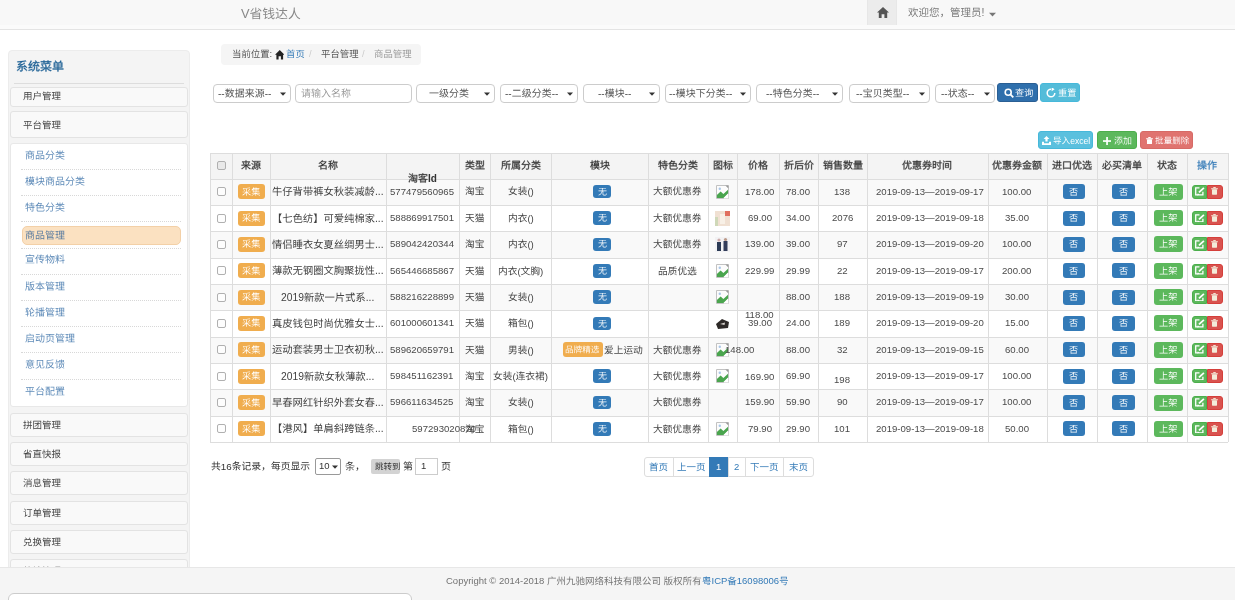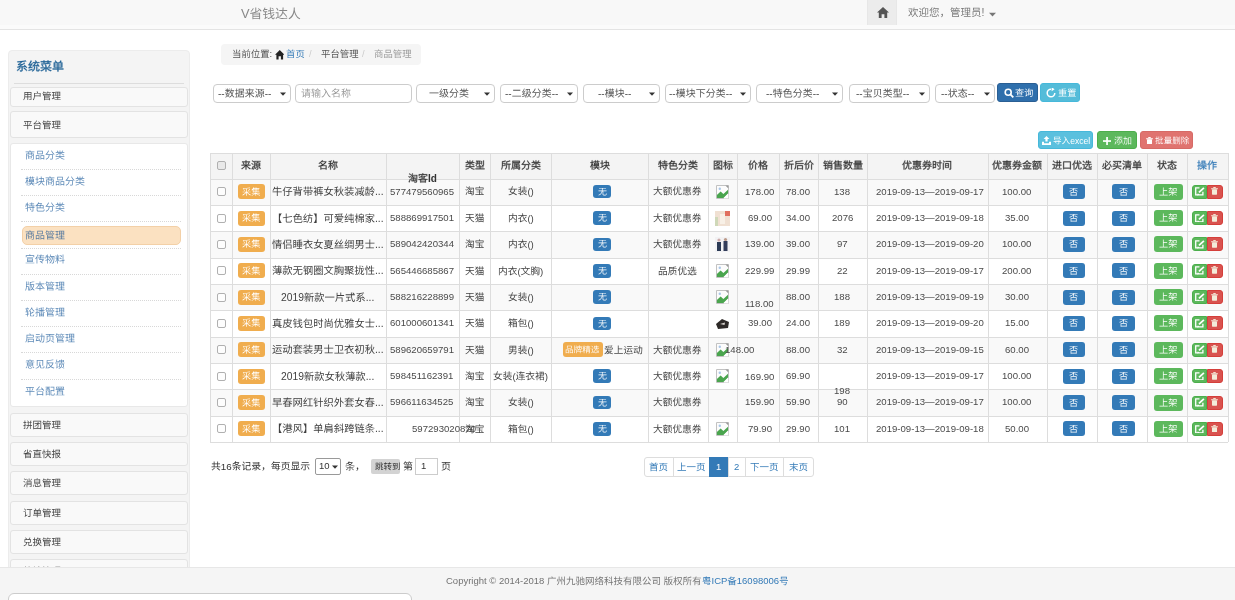--- a/index.html
+++ b/index.html
@@ -1377,21 +1377,21 @@
       </svg>
     </div>
   </div>
 <svg class="a" style="left:715.95px;top:290.075px" width="13" height="14">
     <path d="M0.5 0.5 H12.5 V13.5 H0.5 Z" fill="#fcfcfc" stroke="#c2c2c2"></path>
     <path d="M0.9 13 V10 L4.6 6.6 L7.4 9 L12 4.8 V8.6 L7.4 13 Z" fill="#4aa54e"></path>
     <path d="M12.4 8.6 L7.6 13.4 H12.4 Z" fill="#fff"></path>
     <path d="M9.4 0.6 H12.4 V3.6 Z" fill="#9a9a9a"></path>
     <circle cx="3.8" cy="3.8" r="1.2" fill="#a9c6e8"></circle>
   </svg>
-<div class="a" style="left:745.4px;top:299px;width:30px;height:12px">
+<div class="a" style="left:745.4px;top:310px;width:30px;height:12px">
     <svg class="t" width="30" height="12" style="color:#4a4a4a;fill:#4a4a4a">
       <text x="0.0" y="8.4" font-size="9.6">118.00</text>
     </svg>
   </div>
 <div class="a" style="left:786.0px;top:291.9px;width:25px;height:12px">
     <svg class="t" width="25" height="12" style="color:#4a4a4a;fill:#4a4a4a">
       <text x="0.0" y="8.4" font-size="9.6">88.00</text>
     </svg>
   </div>
 <div class="a" style="left:834.4px;top:291.9px;width:17px;height:12px">
@@ -1772,21 +1772,21 @@
 <div class="a" style="left:745.4px;top:372px;width:30px;height:12px">
     <svg class="t" width="30" height="12" style="color:#4a4a4a;fill:#4a4a4a">
       <text x="0.0" y="8.4" font-size="9.6">169.90</text>
     </svg>
   </div>
 <div class="a" style="left:786.0px;top:370.9px;width:25px;height:12px">
     <svg class="t" width="25" height="12" style="color:#4a4a4a;fill:#4a4a4a">
       <text x="0.0" y="8.4" font-size="9.6">69.90</text>
     </svg>
   </div>
-<div class="a" style="left:834.4px;top:386px;width:17px;height:12px">
+<div class="a" style="left:834.4px;top:375px;width:17px;height:12px">
     <svg class="t" width="17" height="12" style="color:#4a4a4a;fill:#4a4a4a">
       <text x="0.0" y="8.4" font-size="9.6">198</text>
     </svg>
   </div>
 <div class="a" style="left:875.9px;top:370.9px;width:108px;height:12px">
     <svg class="t" width="108" height="12" style="color:#4a4a4a;fill:#4a4a4a">
       <text x="0.0" y="8.4" font-size="9.6">2019-09-13—2019-09-17</text>
     </svg>
   </div>
 <div class="a" style="left:1002.4px;top:370.9px;width:30px;height:12px">

